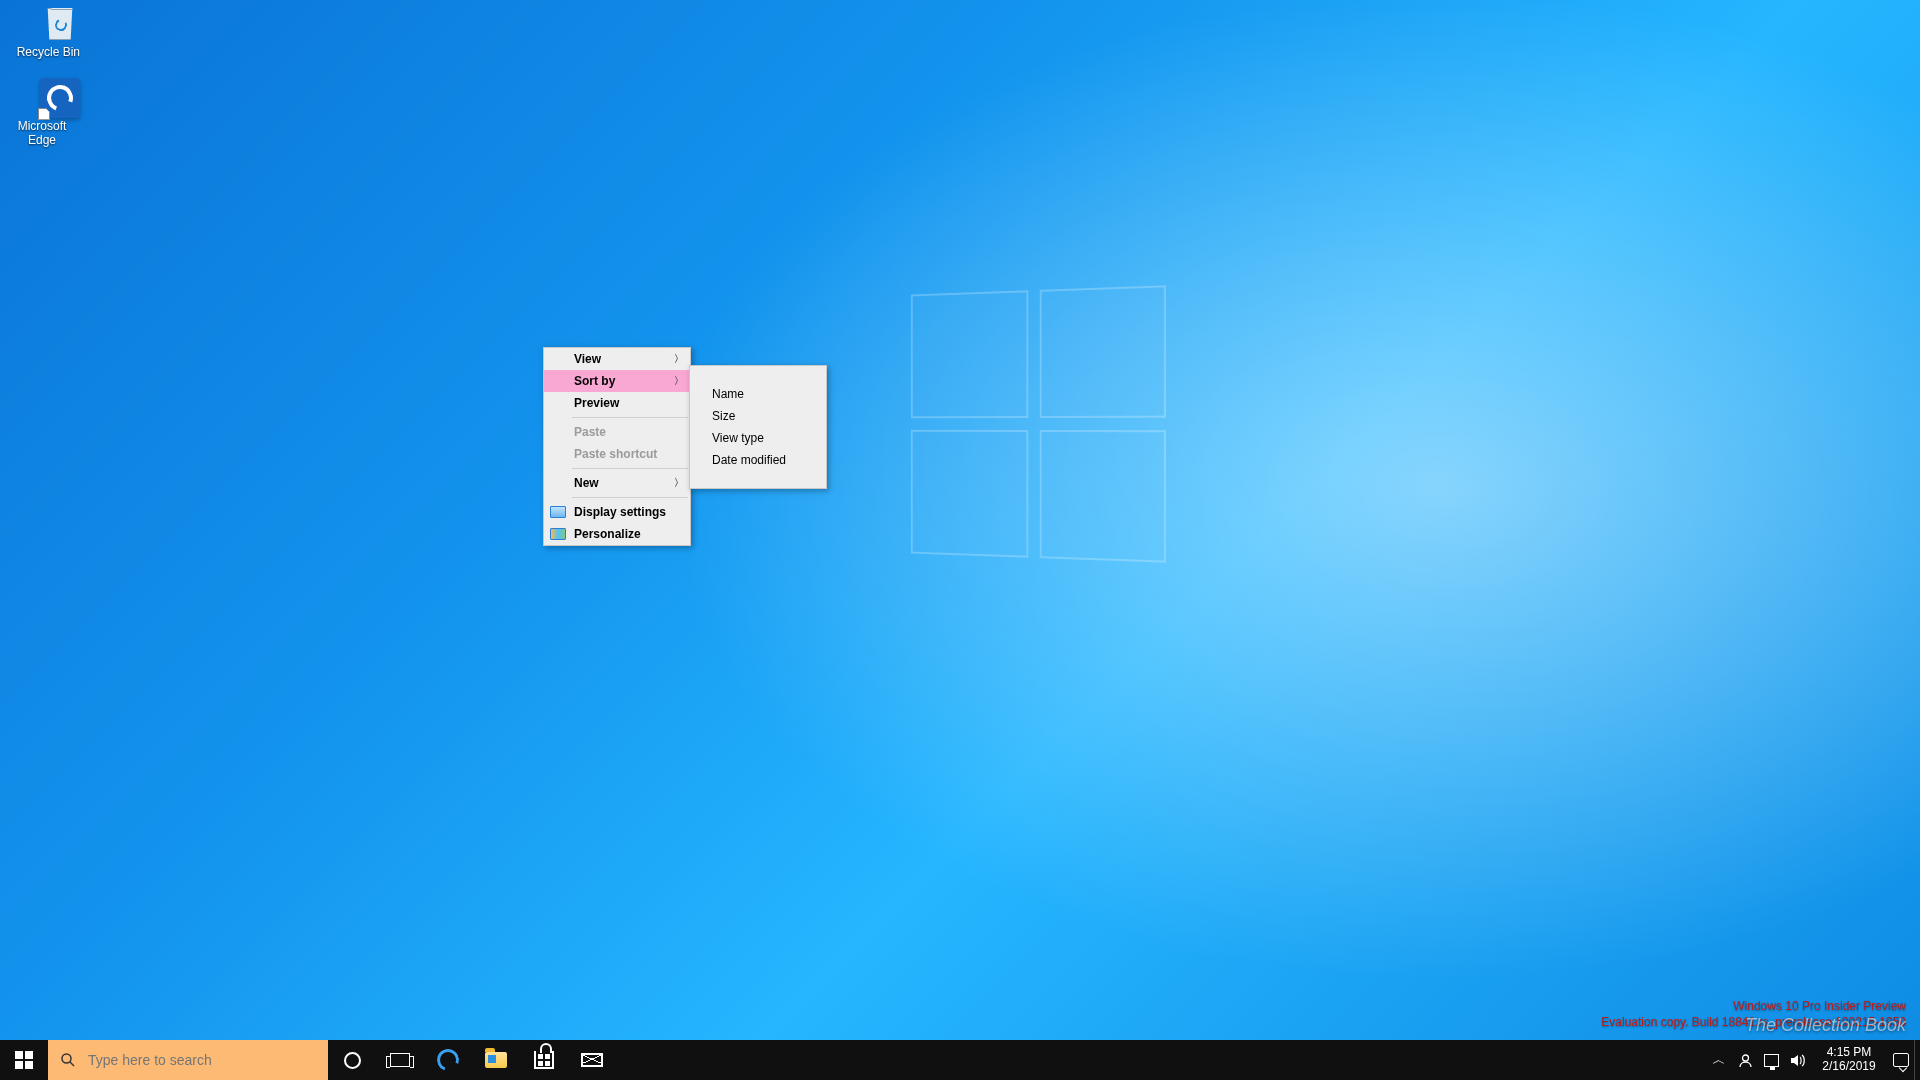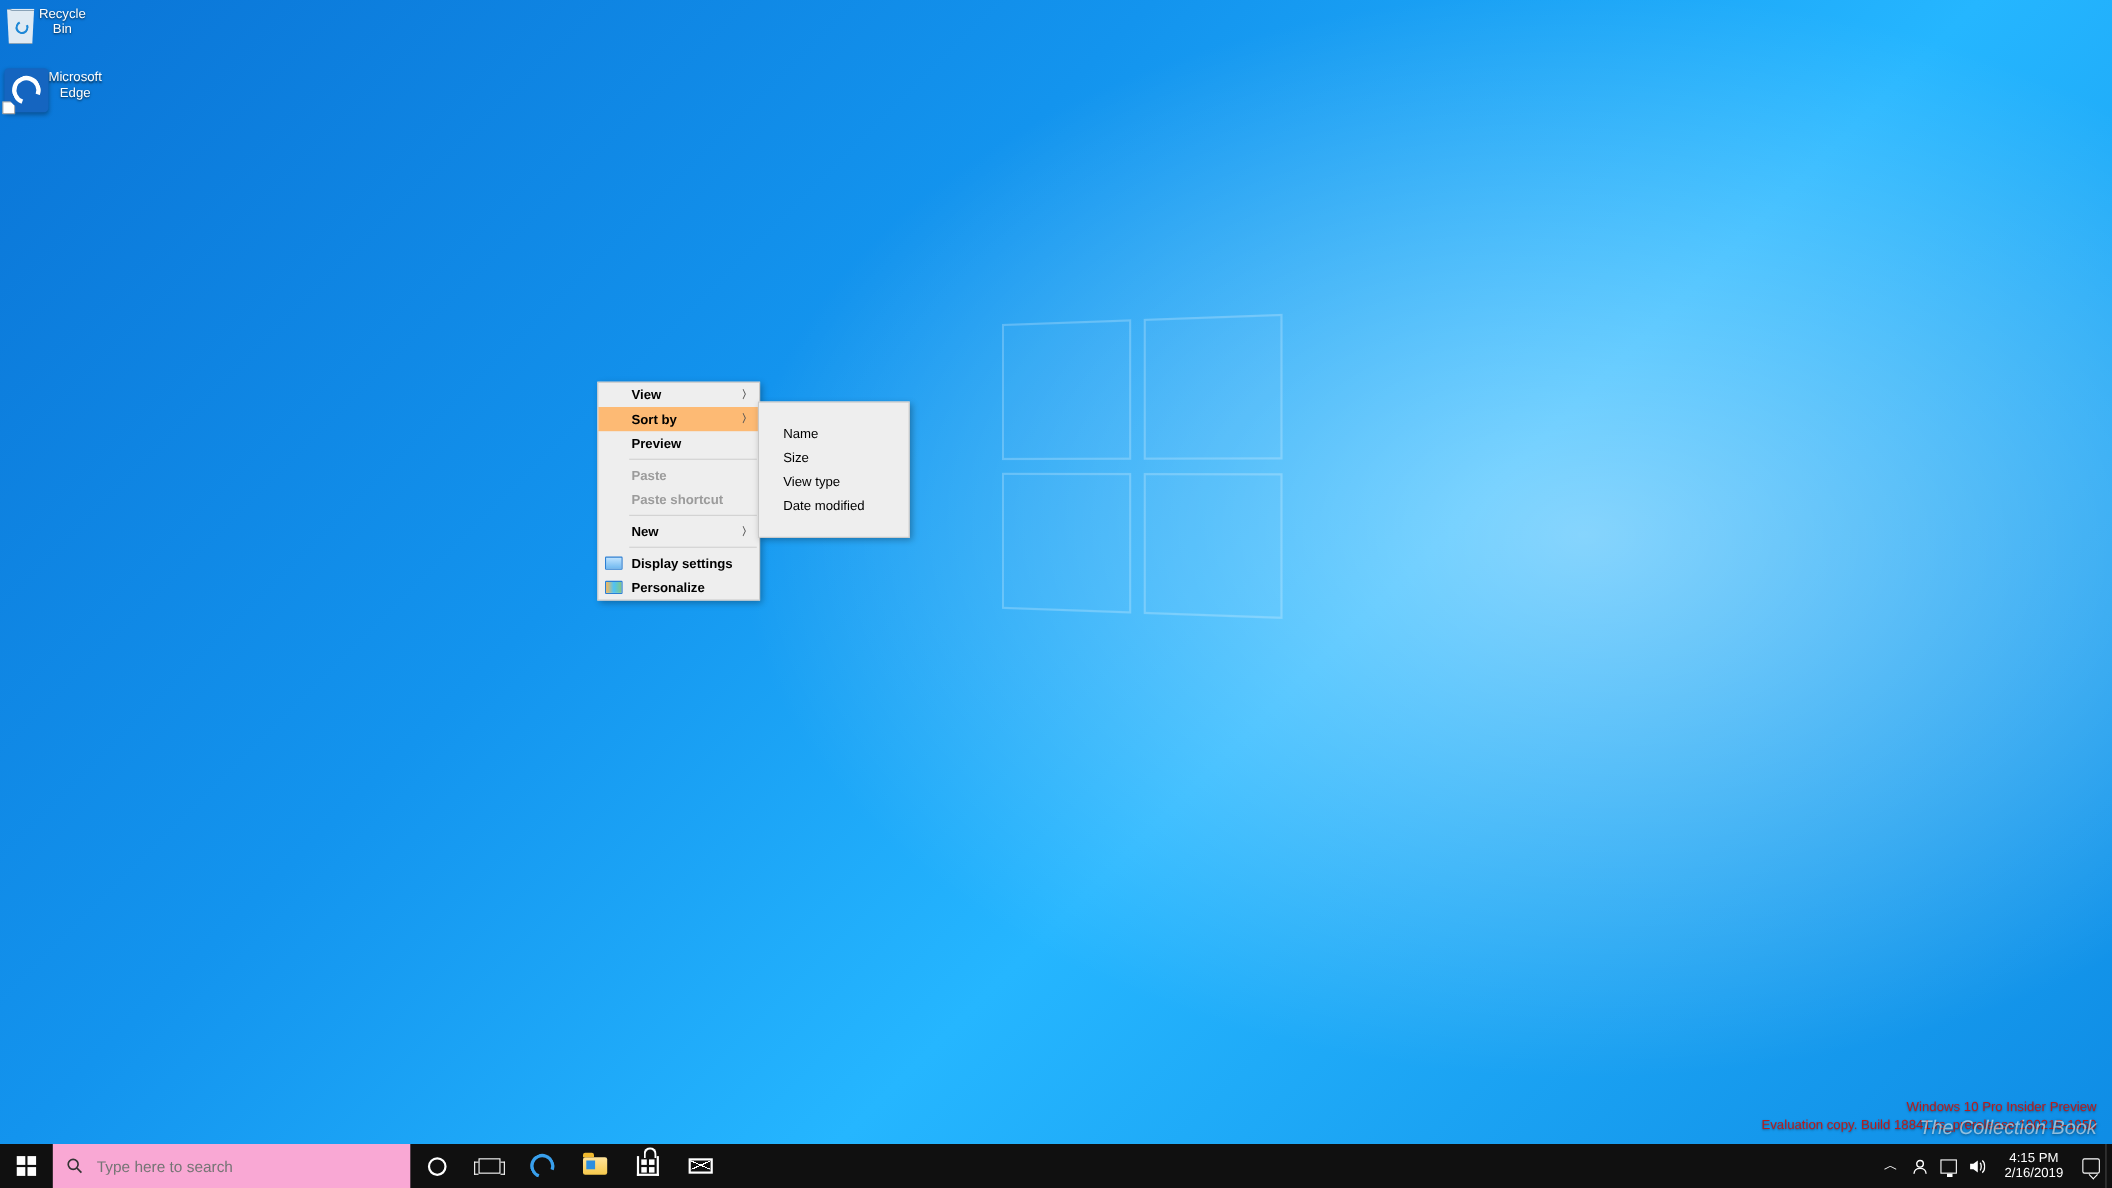--- a/index.html
+++ b/index.html
@@ -22,39 +22,39 @@
     position: absolute; width: 128px; height: 128px; border: 2px solid rgba(255,255,255,.65);
     background: rgba(255,255,255,.05);
   }
   .winlogo .p1 { left:0; top:0; }
   .winlogo .p2 { left:140px; top:0; }
   .winlogo .p3 { left:0; top:140px; }
   .winlogo .p4 { left:140px; top:140px; }
 
   
   .desktop-icons { position:absolute; top:4px; left:4px; }
-  .di { width:76px; display:flex; flex-direction:row; align-items:flex-start; margin-bottom:18px; cursor:pointer; }
+  .di { width:76px; display:flex; flex-direction:column; align-items:flex-end; margin-bottom:18px; cursor:pointer; }
   .di .ic { width:40px; height:40px; display:flex; align-items:center; justify-content:center; }
   .di .lbl { color:#fff; font-size:12px; text-align:center; text-shadow:0 1px 2px rgba(0,0,0,.7); line-height:1.15; margin-top:2px; }
   .bin-body { width:28px; height:32px; background:#dfeaf3; border:1px solid #8aa3b8; border-radius:2px 2px 4px 4px; clip-path: polygon(6% 0,94% 0,88% 100%,12% 100%); position:relative; }
   .bin-body::before { content:""; position:absolute; top:-6px; left:3px; width:22px; height:5px; background:#dfeaf3; border:1px solid #8aa3b8; border-radius:2px; }
   .bin-rec { position:absolute; top:10px; left:8px; width:12px; height:12px; border:2px solid #1e88d6; border-top-color:transparent; border-radius:50%; transform:rotate(20deg); }
   .edge-ic { width:40px; height:40px; background:#1565c0; border-radius:4px; display:flex; align-items:center; justify-content:center; position:relative; color:#fff; box-shadow:0 2px 4px rgba(0,0,0,.3); }
   .edge-ic::after { content:""; position:absolute; bottom:-2px; left:-2px; width:10px; height:10px; background:#fff; border:1px solid #888; clip-path: polygon(0 0,60% 0,100% 40%,100% 100%,0 100%);} 
   .edge-swirl { width:26px; height:26px; border:4px solid #fff; border-radius:50%; border-bottom-color:transparent; transform:rotate(-25deg); }
 
   
   .ctx {
     position:absolute; background:#eeeeee; border:1px solid #c8c8c8; box-shadow:2px 2px 6px rgba(0,0,0,.3);
     font-size:12px; color:#000;
   }
   .ctx .row {
     height:22px; display:flex; align-items:center; padding:0 6px 0 30px; position:relative; white-space:nowrap;
   }
-  .ctx .row.hover { background:#fdba74;justify-content:flex-end; }
+  .ctx .row.hover { background:#f9a8d4;justify-content:flex-end; }
   .ctx .row.disabled { color:#9b9b9b; }
   .ctx .row .arrow { margin-left:auto; padding-left:30px; color:#555; font-size:10px; }
   .ctx .sep { height:1px; background:#d0d0d0; margin:3px 2px 3px 28px; }
   .ctx .ic16 { position:absolute; left:6px; width:16px; height:12px; }
   .ic-display { border:1px solid #2a7fd4; background:linear-gradient(#bfe3ff,#6fb8ef); border-radius:1px; }
   .ic-pers { border:1px solid #2a7fd4; background:linear-gradient(90deg,#ffb74d,#4fc3f7,#81c784); border-radius:1px; }
 
   #ctx-main { top:347px; left:543px; width:148px;font-weight:bold; }
   #ctx-sub  { top:365px; left:689px; width:138px; padding:17px 0; }
   #ctx-sub .row { padding-left:22px; }
@@ -64,21 +64,21 @@
   .brand { position:absolute; right:14px; bottom:44px; font-size:18px; color:rgba(255,255,255,.55); text-shadow:0 1px 3px rgba(0,0,0,.5); font-style:italic; pointer-events:none; }
 
   
   .taskbar {
     position:absolute; left:0; right:0; bottom:0; height:40px; background:#101010;
     display:flex; align-items:stretch; color:#fff; font-size:13px;
   }
   .tb-btn { width:48px; display:flex; align-items:center; justify-content:center; cursor:pointer; }
   .start svg { width:18px; height:18px; }
   .searchbox {
-    width:325px; background:#f9a8d4; display:flex; align-items:center; color:#555; cursor:text;
+    width:280px; background:#fdba74; display:flex; align-items:center; color:#555; cursor:text;
   }
   .searchbox .mag { width:40px; display:flex; align-items:center; justify-content:center; }
   .searchbox input { border:none; outline:none; flex:1; font-size:14px; color:#555; background:transparent; font-family:inherit; }
   .cortana-ring { width:17px; height:17px; border:2px solid #fff; border-radius:50%; }
   .taskview { width:20px; height:14px; border:1px solid #fff; position:relative; }
   .taskview::before { content:""; position:absolute; left:-5px; top:2px; width:3px; height:10px; border:1px solid #fff; border-right:none;}
   .taskview::after  { content:""; position:absolute; right:-5px; top:2px; width:3px; height:10px; border:1px solid #fff; border-left:none;}
   .edge-tb { width:22px; height:22px; border:3px solid #39a0ed; border-radius:50%; border-bottom-color:transparent; transform:rotate(-25deg);}  
   .folder-tb { width:22px; height:16px; background:linear-gradient(#ffe39a,#f7c94b); border-radius:2px; position:relative;}
   .folder-tb::before{content:"";position:absolute;top:-4px;left:0;width:10px;height:4px;background:#f0b92e;border-radius:2px 2px 0 0;}

